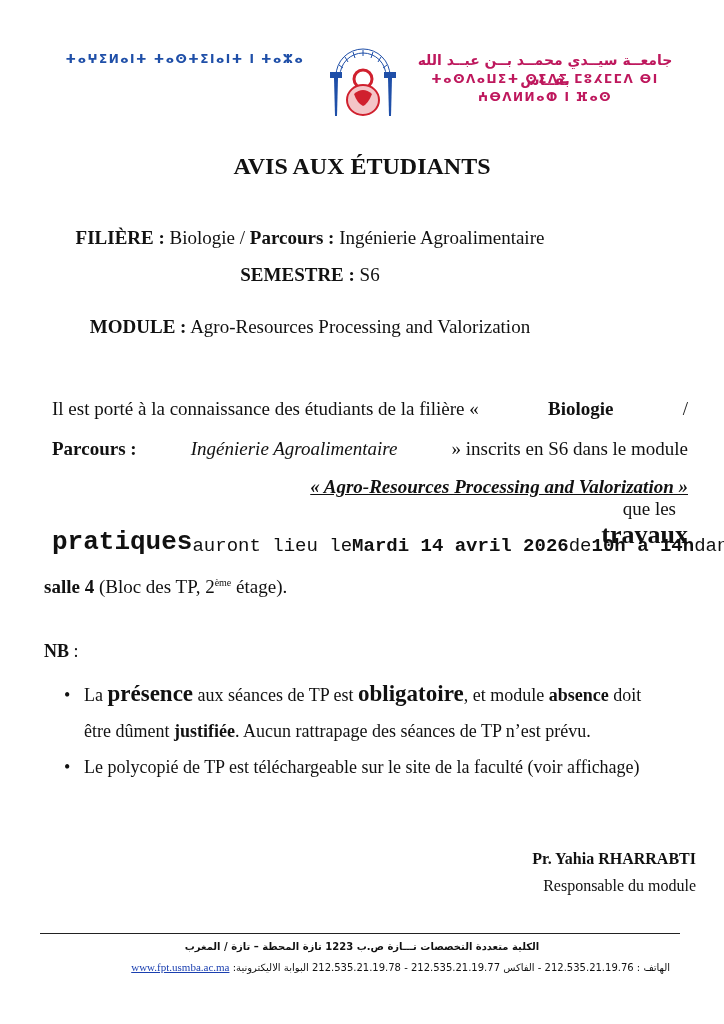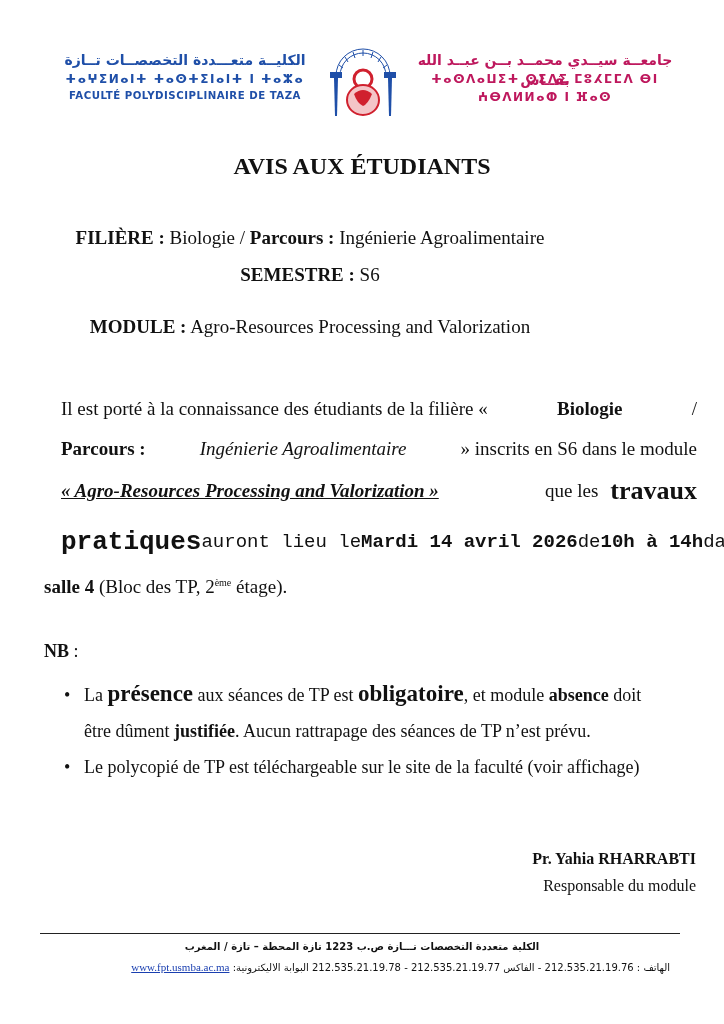--- a/index.html
+++ b/index.html
@@ -6,41 +6,39 @@
   body { width:724px; height:1024px; position:relative; overflow:hidden; font-family:"Liberation Serif", serif; color:#111; }
   .hdr-left { position:absolute; left:40px; top:50px; width:290px; text-align:center; color:#1f4fa8; }
   .hdr-right { position:absolute; left:395px; top:50px; width:300px; text-align:center; color:#be185d; }
   .hdr-ar { font-family:"DejaVu Sans", sans-serif; font-size:14px; font-weight:bold; letter-spacing:2px; direction:rtl; height:20px; line-height:20px; }
   .hdr-tif { font-family:"DejaVu Sans", sans-serif; font-size:12px; font-weight:bold; letter-spacing:1.5px; height:18px; line-height:18px; }
   .hdr-fr { font-family:"DejaVu Sans", sans-serif; font-size:10.2px; font-weight:bold; letter-spacing:0.5px; height:16px; line-height:16px; white-space:nowrap; }
   .logo { position:absolute; left:326px; top:42px; width:74px; height:78px; }
   .title { position:absolute; top:153px; left:0; width:724px; text-align:center; font-size:24px; font-weight:bold; }
   .meta { position:absolute; left:0; width:620px; text-align:center; font-size:19px; }
   .para { position:absolute; left:44px; width:636px; font-size:19px; text-align:justify; }
-  .line { position:absolute; left:61px; width:636px; font-size:19px; white-space:nowrap; display:flex; justify-content:space-between; align-items:center; }
+  .line { position:absolute; left:52px; width:636px; font-size:19px; white-space:nowrap; display:flex; justify-content:space-between; align-items:flex-end; }
   b { font-weight:bold; }
   .big { font-size:26px; font-weight:bold; }
   .bigp { font-size:23px; font-weight:bold; }
   .nb { position:absolute; left:44px; top:641px; font-size:18px; }
   .bullet { position:absolute; left:64px; font-size:18px; }
   .bullet .dot { display:inline-block; width:20px; }
   .sig { position:absolute; right:28px; text-align:left; font-size:16px; }
   .rule { position:absolute; left:40px; top:933px; width:640px; height:1px; background:#222; }
   .foot1 { position:absolute; top:941px; left:0; width:724px; text-align:center; font-family:"DejaVu Sans", sans-serif; font-size:10px; font-weight:bold; direction:rtl; }
   .foot2 { position:absolute; top:961px; left:90px; width:580px; font-family:"DejaVu Sans", sans-serif; font-size:10px; direction:rtl; text-align:right; white-space:nowrap; }
   .foot2 a { color:#1a3fb0; text-decoration:underline; font-family:"Liberation Serif", serif; font-size:11px; direction:ltr; unicode-bidi:embed; }
   sup { font-size:10px; }
 </style>
 </head>
 <body>
 
 <div class="hdr-left">
-  <div class="hdr-ar">الكليــة متعـــددة التخصصــات تــازة</div>
   <div class="hdr-tif">ⵜⴰⵖⵉⵍⴰⵏⵜ ⵜⴰⵙⵜⵉⵏⴰⵏⵜ ⵏ ⵜⴰⵣⴰ</div>
-  <div class="hdr-fr">FACULTÉ POLYDISCIPLINAIRE DE TAZA</div>
 </div>
 
 <svg class="logo" viewBox="0 0 74 78">
   <g stroke="#1f4fa8" stroke-width="1" fill="none">
     <path d="M10 34 A27 27 0 0 1 64 34"></path>
     <path d="M14 34 A23 23 0 0 1 60 34"></path>
     <line x1="37" y1="8" x2="37" y2="14"></line>
       <line x1="27" y1="10" x2="29" y2="16"></line>
       <line x1="47" y1="10" x2="45" y2="16"></line>
     <line x1="19" y1="15" x2="22" y2="20"></line>
@@ -77,21 +75,21 @@
 <div class="line" style="top:398px;">
   <span>Il est porté à la connaissance des étudiants de la filière «</span>
   <b>Biologie</b>
   <span>/</span>
 </div>
 <div class="line" style="top:438px;">
   <b>Parcours :</b>
   <i>Ingénierie Agroalimentaire</i>
   <span>» inscrits en S6 dans le module</span>
 </div>
-<div class="line" style="top:476px;">
+<div class="line" style="top:476px;flex-direction:column;">
   <b><i style="text-decoration:underline;">« Agro-Resources Processing and Valorization »</i></b>
   <span style="flex:1; text-align:right; padding-right:12px;">que les</span>
   <span class="big">travaux</span>
 </div>
 <div class="line" style="top:527px;font-family:Liberation Mono, monospace;">
   <span class="big">pratiques</span>
   <span>auront lieu le</span>
   <b>Mardi 14 avril 2026</b>
   <span>de</span>
   <b>10h à 14h</b>

